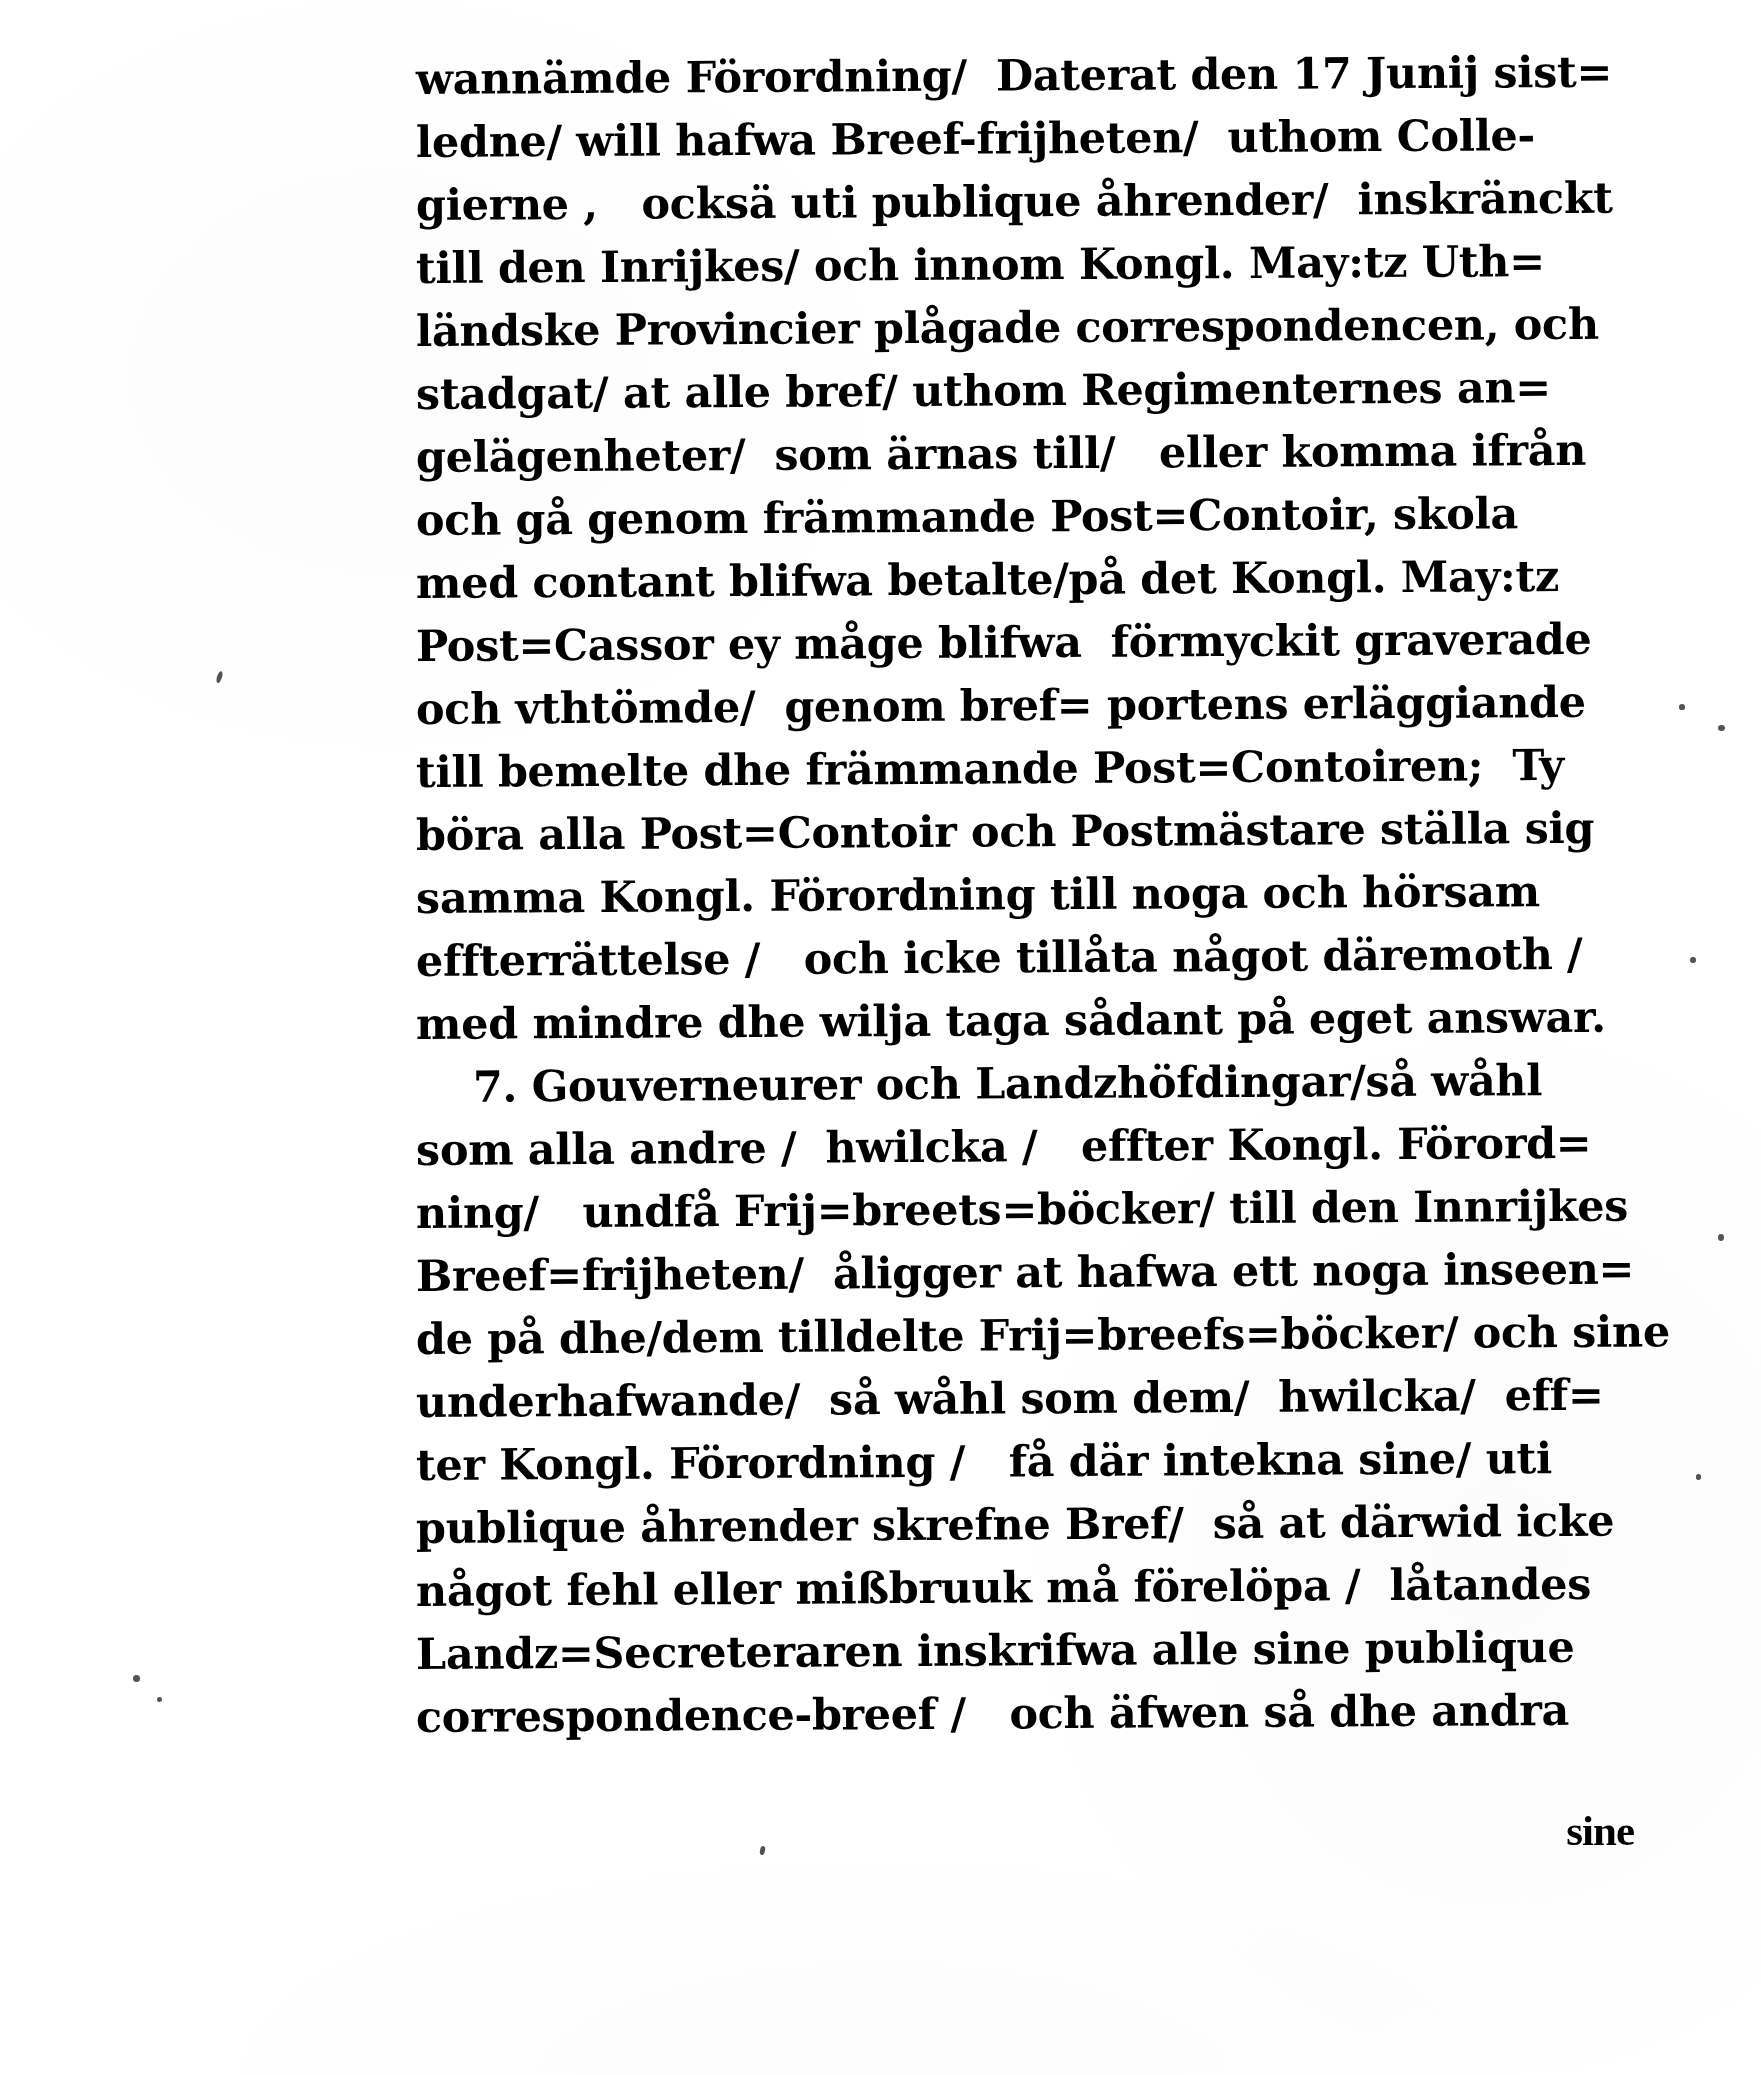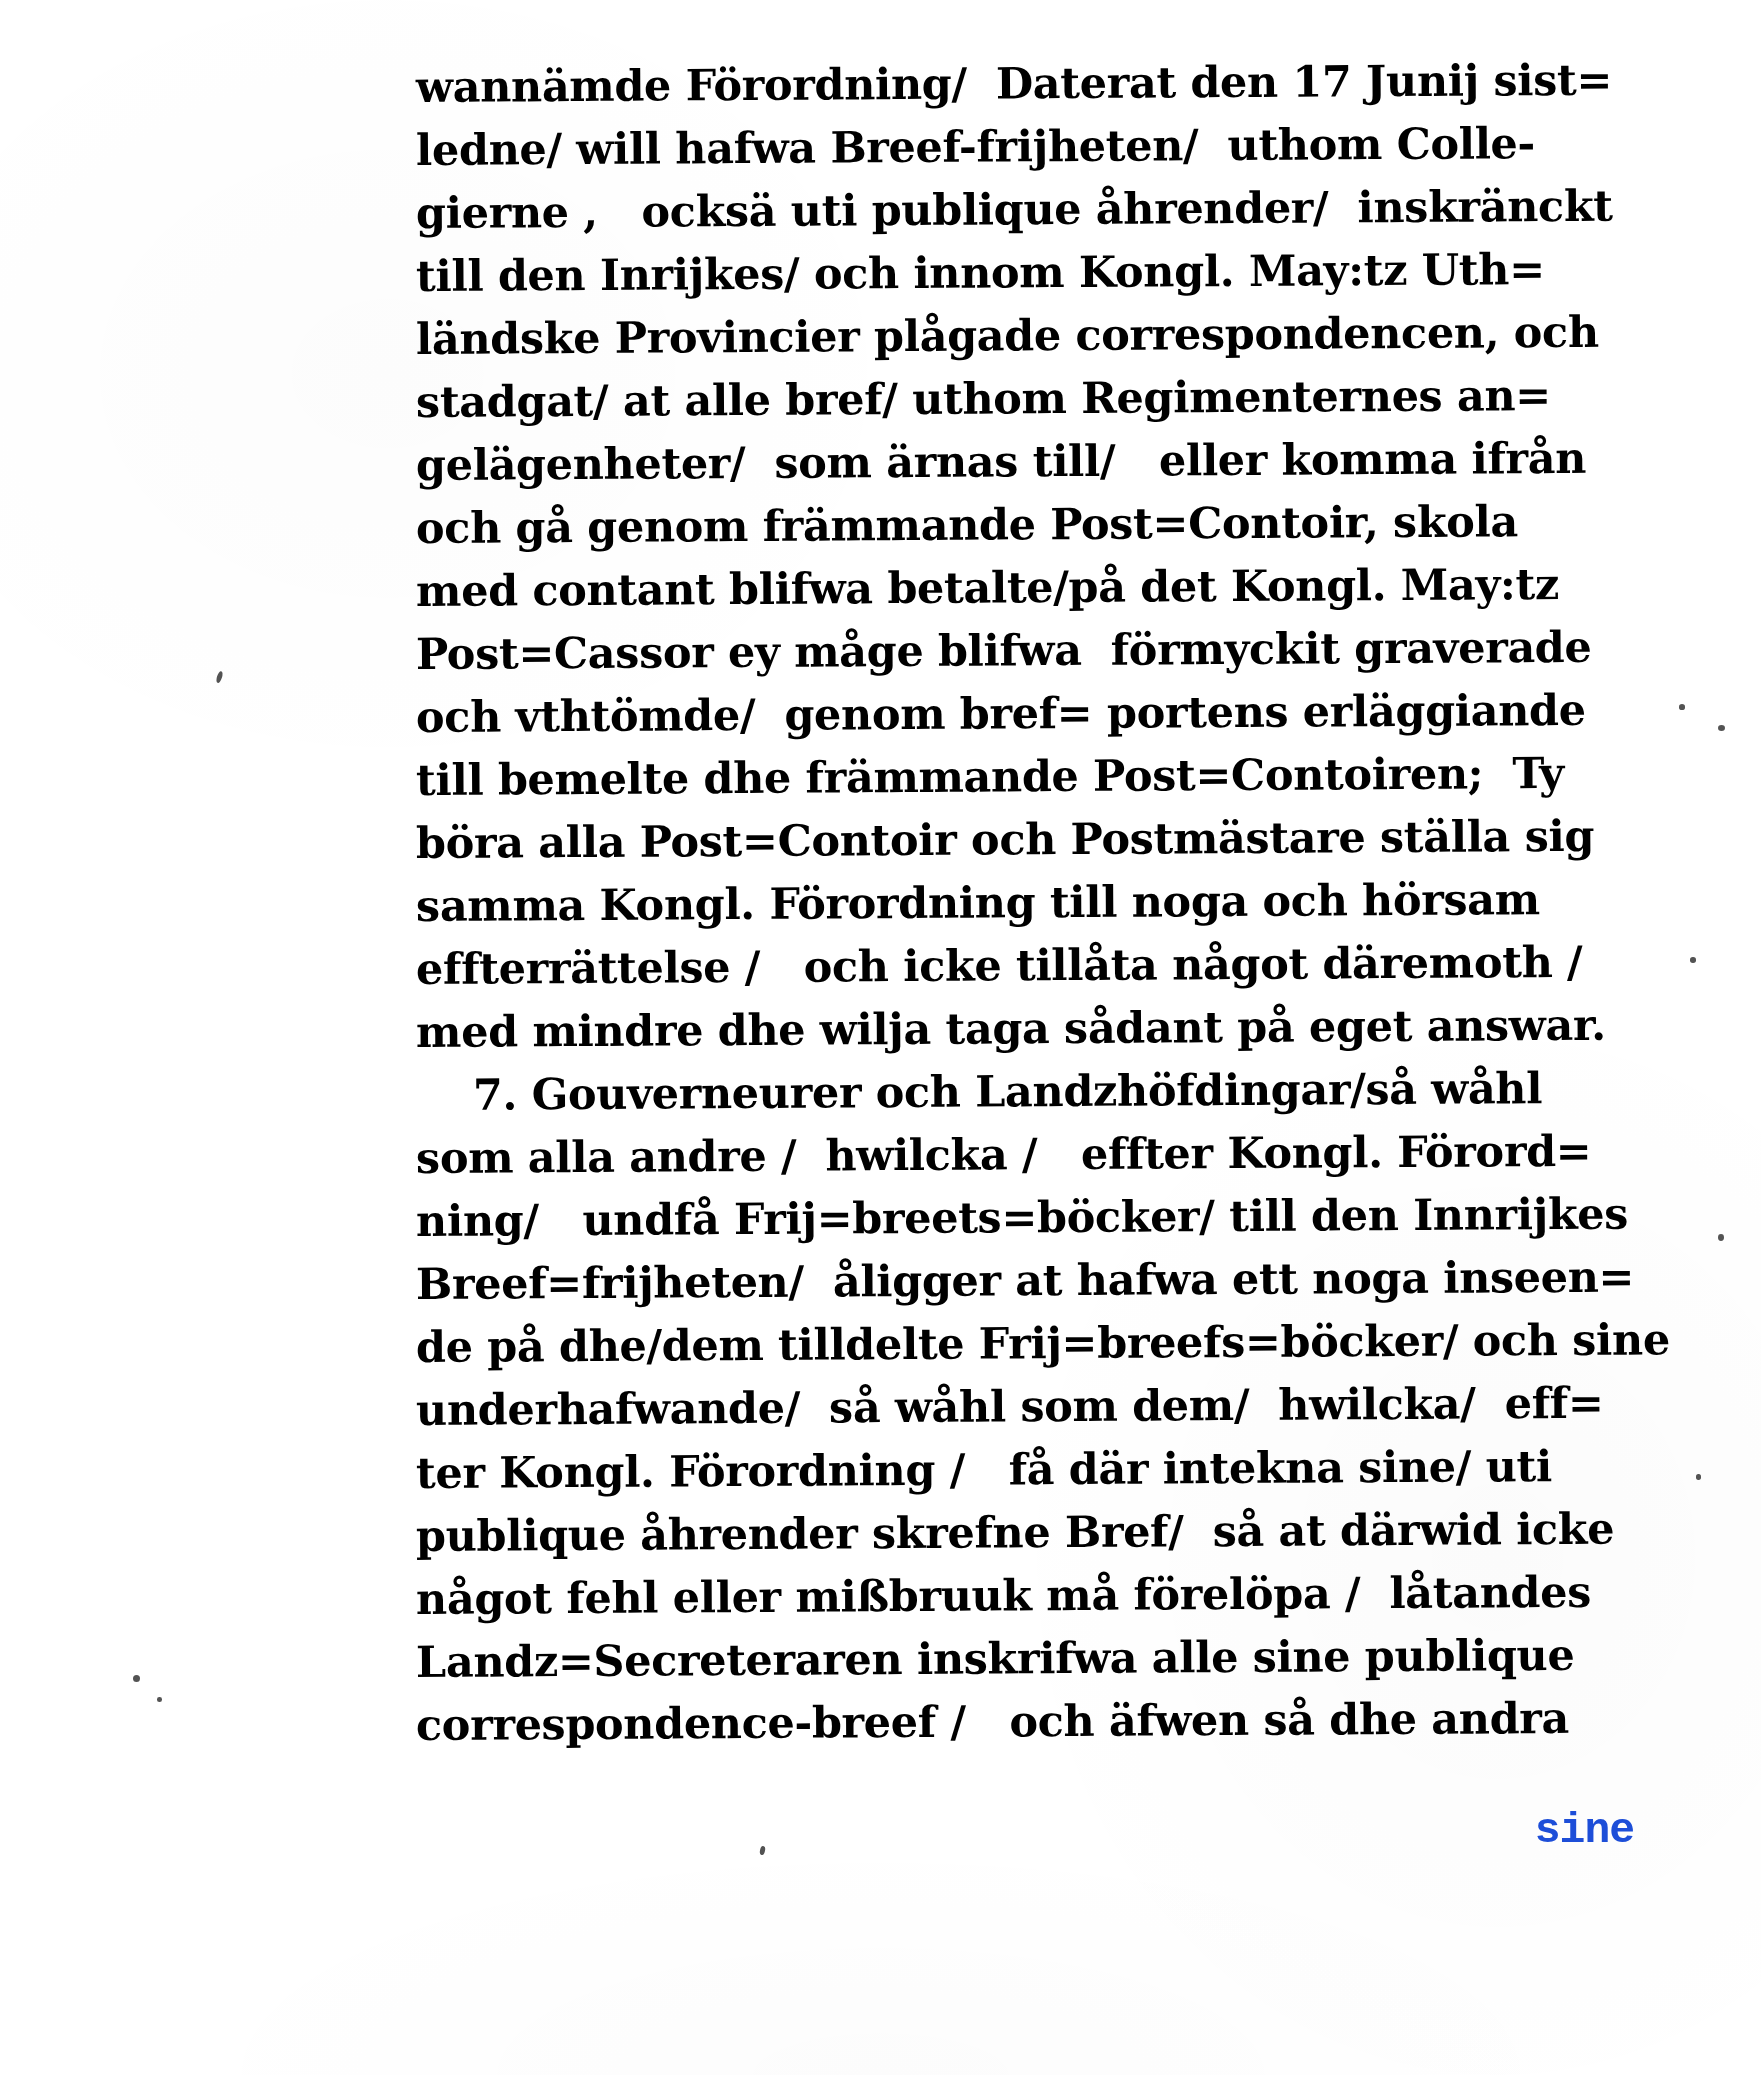--- a/index.html
+++ b/index.html
@@ -32,21 +32,21 @@
     background:
       radial-gradient(ellipse 822px 640px at 22% 18%, rgba(0,0,0,0.012), rgba(0,0,0,0) 70%),
       radial-gradient(ellipse 731px 822px at 85% 75%, rgba(0,0,0,0.014), rgba(0,0,0,0) 72%),
       radial-gradient(ellipse 1096px 365px at 50% 100%, rgba(0,0,0,0.010), rgba(0,0,0,0) 70%);
   }
 
   
   #text-block {
     position: absolute;
     left: 416px;
-    top: 56px;
+    top: 48px;
     width: 1206px;
   }
 
   .text-line {
     display: block;
     white-space: pre;
     color: #000000;
     font-family: "DejaVu Serif", serif;
     font-weight: 700;
     font-size: 43px;
@@ -60,22 +60,22 @@
   .tilt { transform: rotate(-0.35deg); }
 
   
   .indent { padding-left: 57px; }
 
   
   #catchword {
     position: absolute;
     right: 128px;
     top: 1806px;
-    color: #1d4ed8;
-    font-family: Liberation Mono, monospace;
+    color: #000000;
+    font-family: Liberation Serif, serif;
     font-weight: 700;
     font-stretch: condensed;
     font-size: 43px;
     letter-spacing: -1px;
     white-space: pre;
   }
 
   
   .speckle {
     position: absolute;

